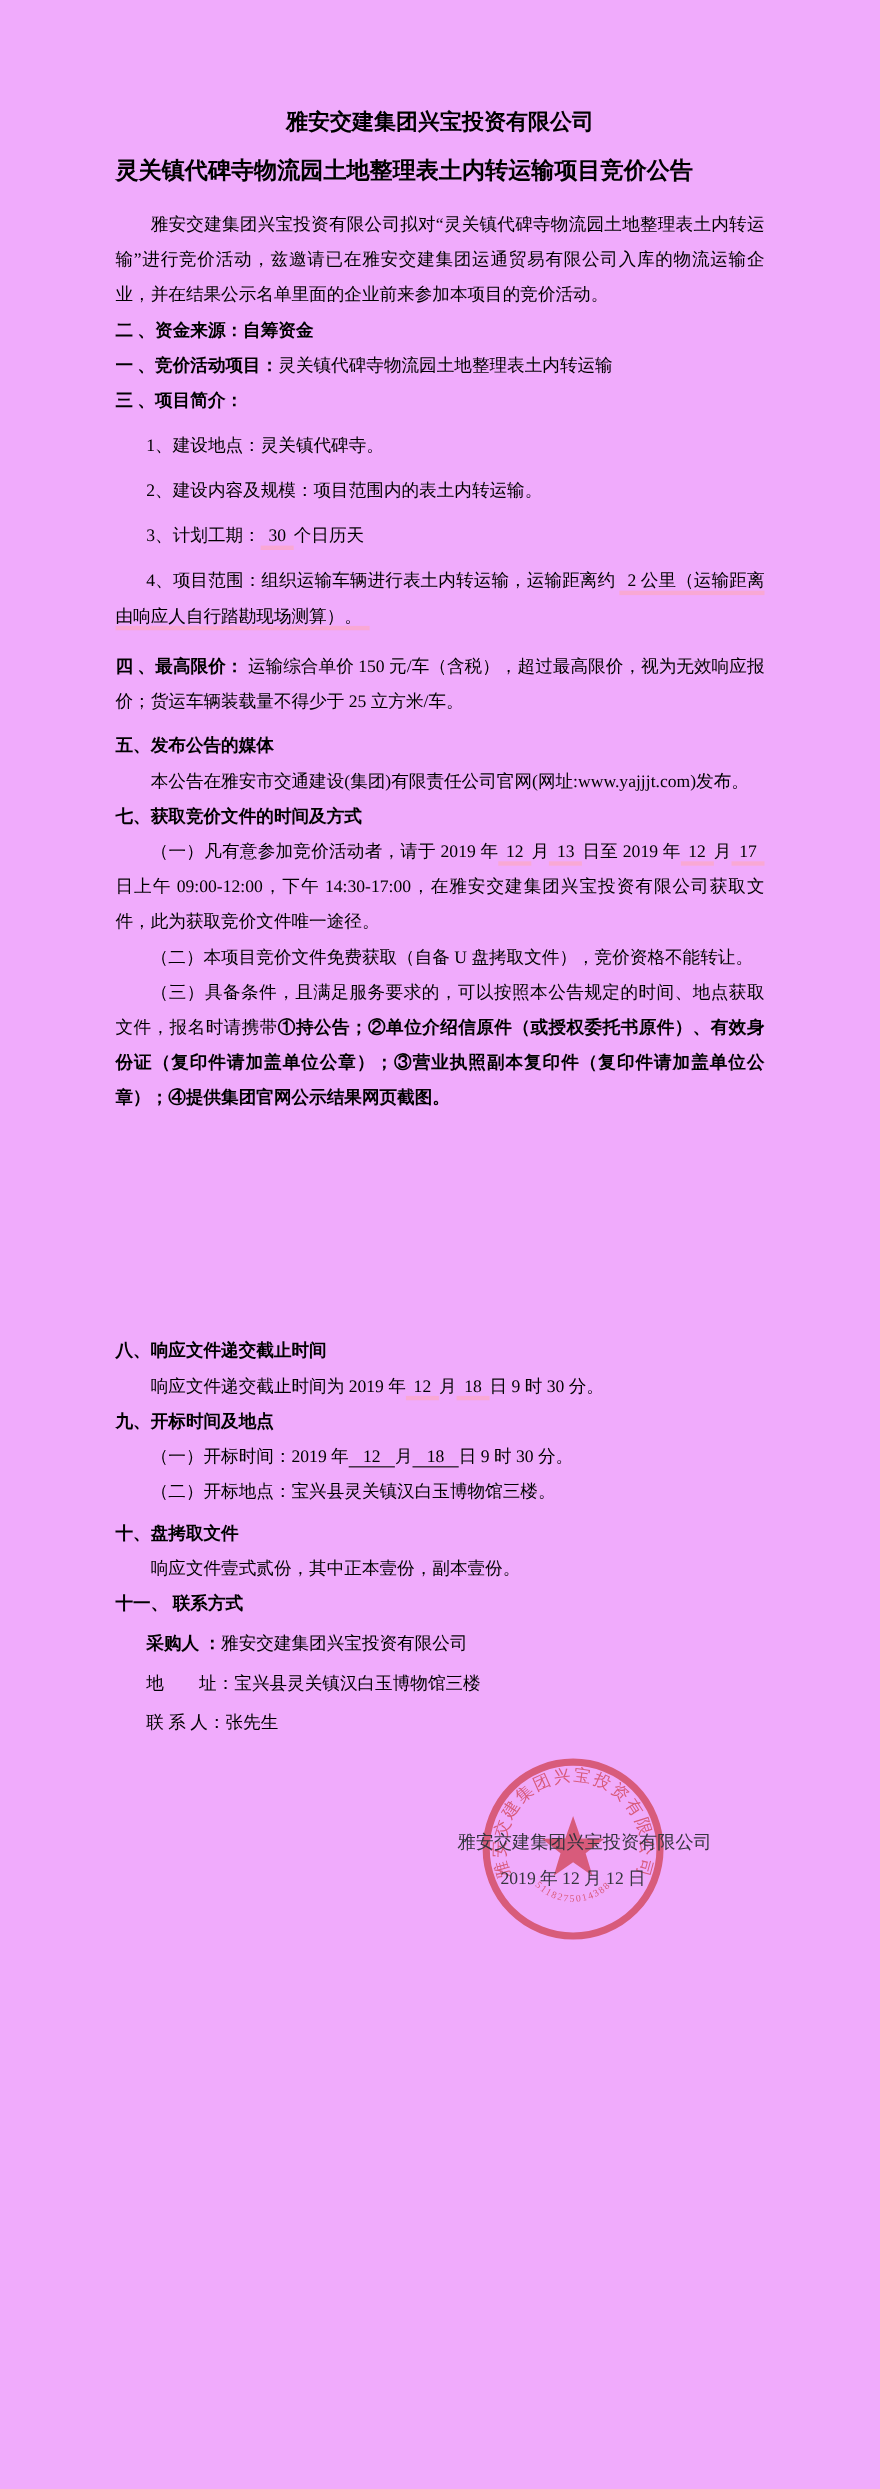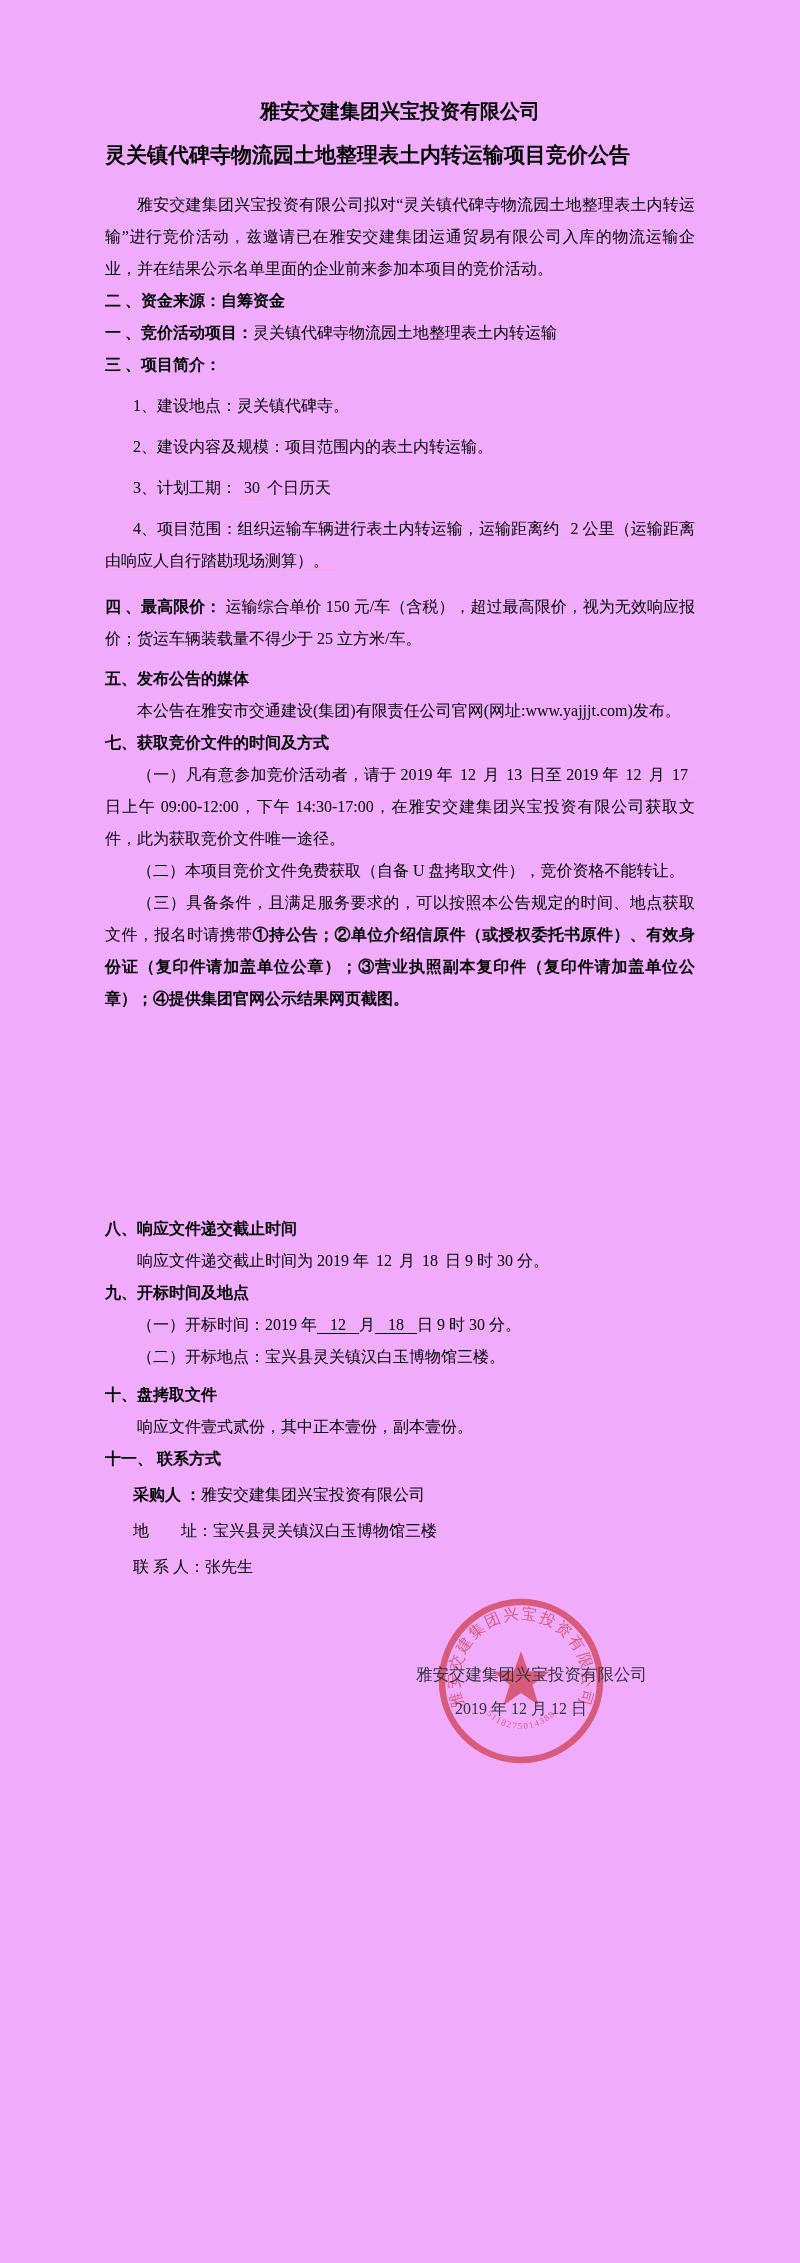--- a/index.html
+++ b/index.html
@@ -17,21 +17,21 @@
   .title1 { margin:0; font-size:20px; font-weight:bold; text-align:center; line-height:26px; }
   .title2 { margin:17px 0 0 0; font-size:21px; font-weight:bold; text-align:left; line-height:28px; }
   p { margin:0; line-height:32px; text-align:justify; }
   .indent { text-indent:2em; }
   .sub { text-indent:1.75em; margin-top:9px; }
   .intro { margin-top:20px; }
   .bold { font-weight:bold; }
   .mt14 { margin-top:14px; }
   .mt8 { margin-top:8px; }
   .mt6 { margin-top:6px; }
-  .u  { border-bottom:1px solid #f9a8d4; padding:0 7px; }
+  .u  { border-bottom:4px solid #f9a8d4; padding:0 7px; }
   .u2 { border-bottom:1px solid #000; padding:0 13px; }
   .page-gap { height:198px; }
   .contact-line { text-indent:1.75em; margin-top:4px; }
   .signature { position:relative; height:250px; margin-top:12px; }
   .seal-svg { position:absolute; left:330px; top:0; width:172px; height:172px; opacity:0.88; z-index:1; }
   .sig-company { position:absolute; top:64px; right:48px; z-index:2; color:#34343e; font-size:16.5px; line-height:32px; }
   .sig-date { position:absolute; top:98px; left:330px; width:172px; text-align:center; z-index:2; color:#34343e; font-size:16px; line-height:32px; }
 </style>
 </head>
 <body>

